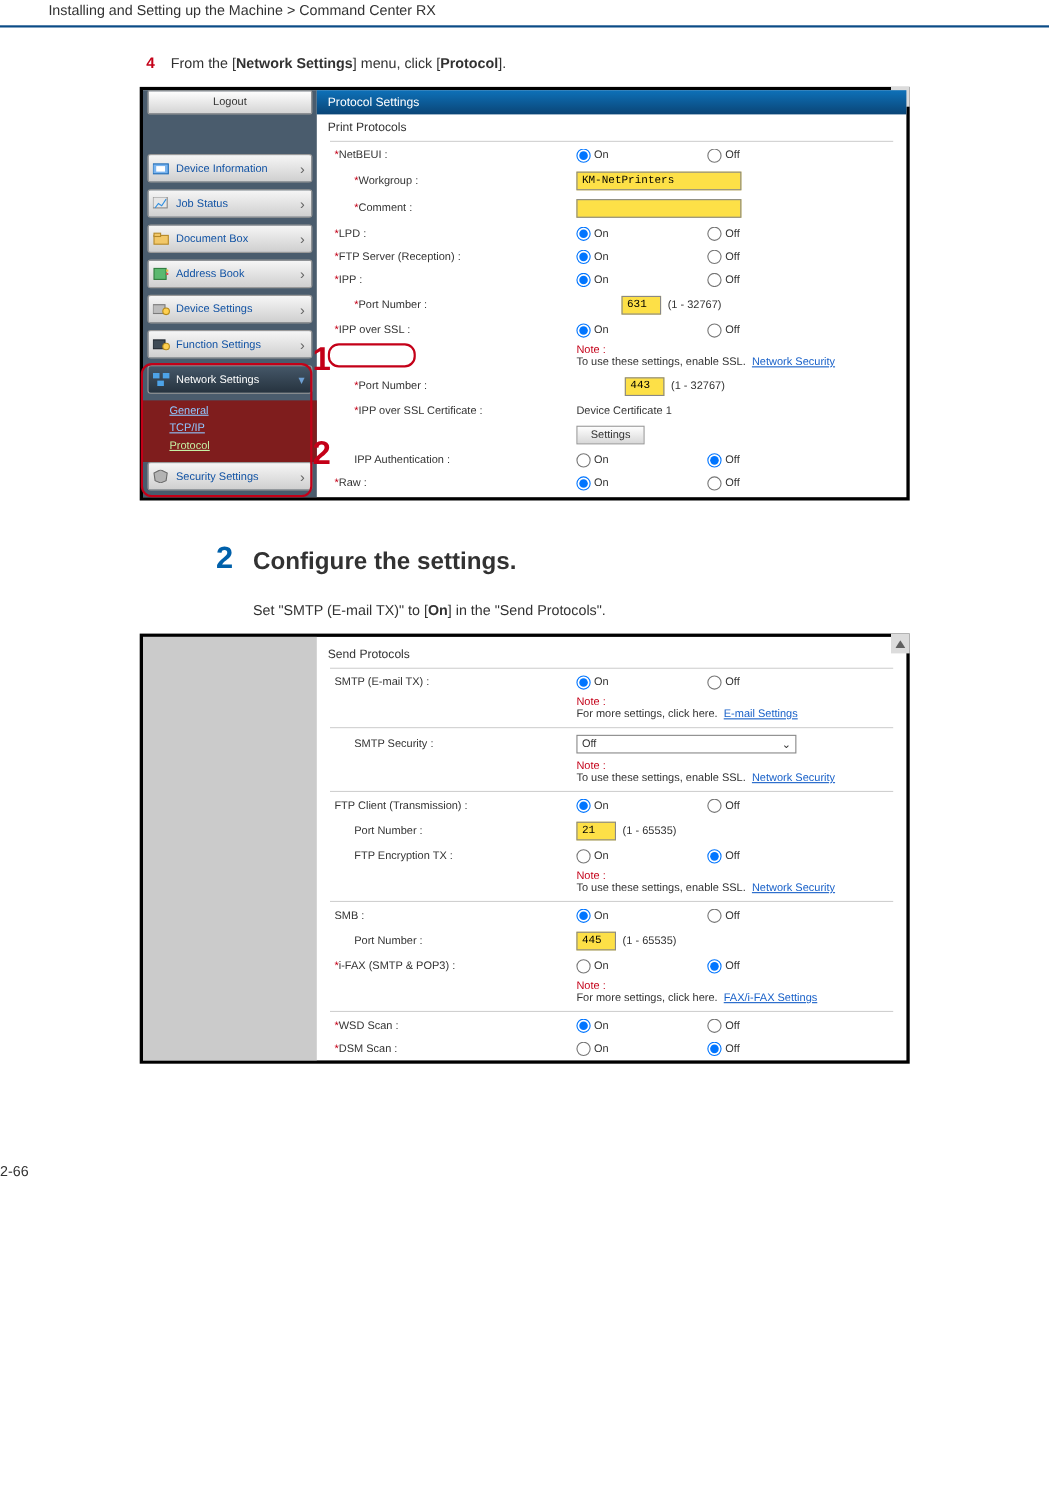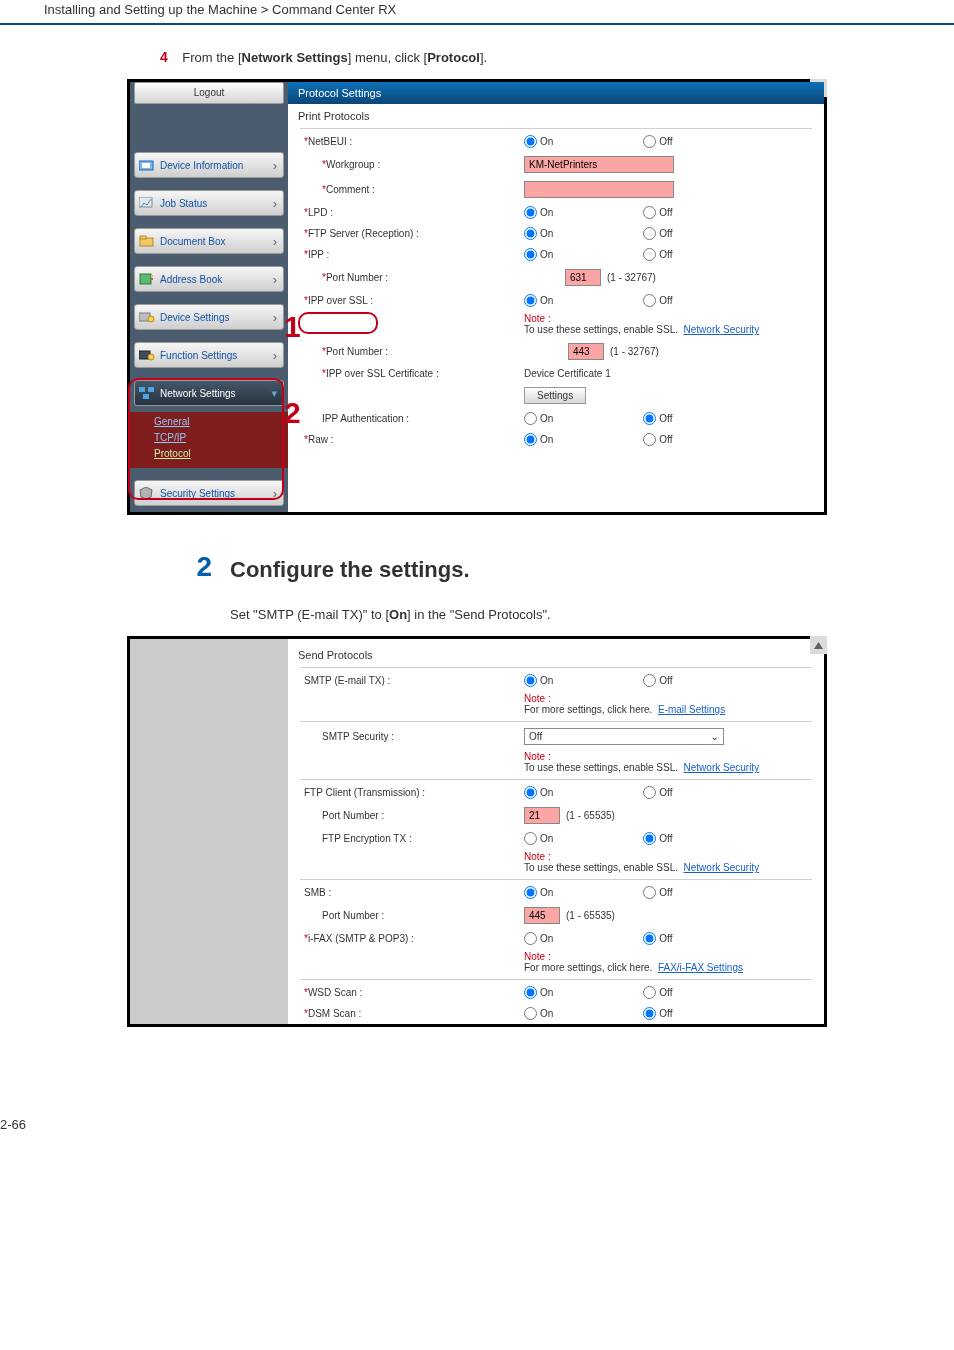--- a/index.html
+++ b/index.html
@@ -16,21 +16,21 @@
   }
   .header-text {
     font-size: 13px;
     color: #323232;
     padding: 2px 44px 6px;
   }
   .content {
     padding: 18px 44px 0;
   }
   .step-line {
-    margin-left: 116px;
+    margin-left: 89px;
     margin-bottom: 14px;
   }
   .step-num {
     color: #c40018;
     font-weight: bold;
     font-size: 14px;
   }
   .bold { font-weight: bold; }
   .screenshot-outer {
     background: #000;
@@ -70,21 +70,21 @@
     text-align: center;
     line-height: 20px;
     color: #333;
     border-radius: 2px;
   }
   .divider-gap { height: 28px; }
   .nav-item {
     background: linear-gradient(#f6f6f6, #cfcfcf);
     border: 1px solid #999;
     border-radius: 3px;
-    margin: 12px 4px 6px;
+    margin: 0 4px 6px;
     height: 26px;
     display: flex;
     align-items: center;
     padding: 0 6px 0 4px;
     font-size: 10px;
     color: #1253a4;
     position: relative;
   }
   .nav-item .chev {
     margin-left: auto;
@@ -152,21 +152,22 @@
   .row.indent { padding-left: 34px; }
   .row .lbl { flex: 0 0 220px; }
   .row .star { color: #c40018; }
   .radio-pair { display: flex; gap: 90px; align-items: center; }
   .radio-pair label { display: flex; gap: 3px; align-items: center; }
   .txt-input {
     border: 1px solid #888;
     height: 17px;
     font-size: 10px;
     padding: 0 4px;
-    background: #fca5a5;
+    background: #fde047;
+    font-family: Liberation Mono, monospace;
   }
   .note-block { padding: 2px 0 4px 236px; font-size: 10px; }
   .note-block .nt { color: #c40018; }
   .note-block .lnk { color: #1860c8; text-decoration: underline; }
   .select-box {
     border: 1px solid #888;
     height: 17px;
     font-size: 10px;
     padding: 0 4px;
     background: #fff;

